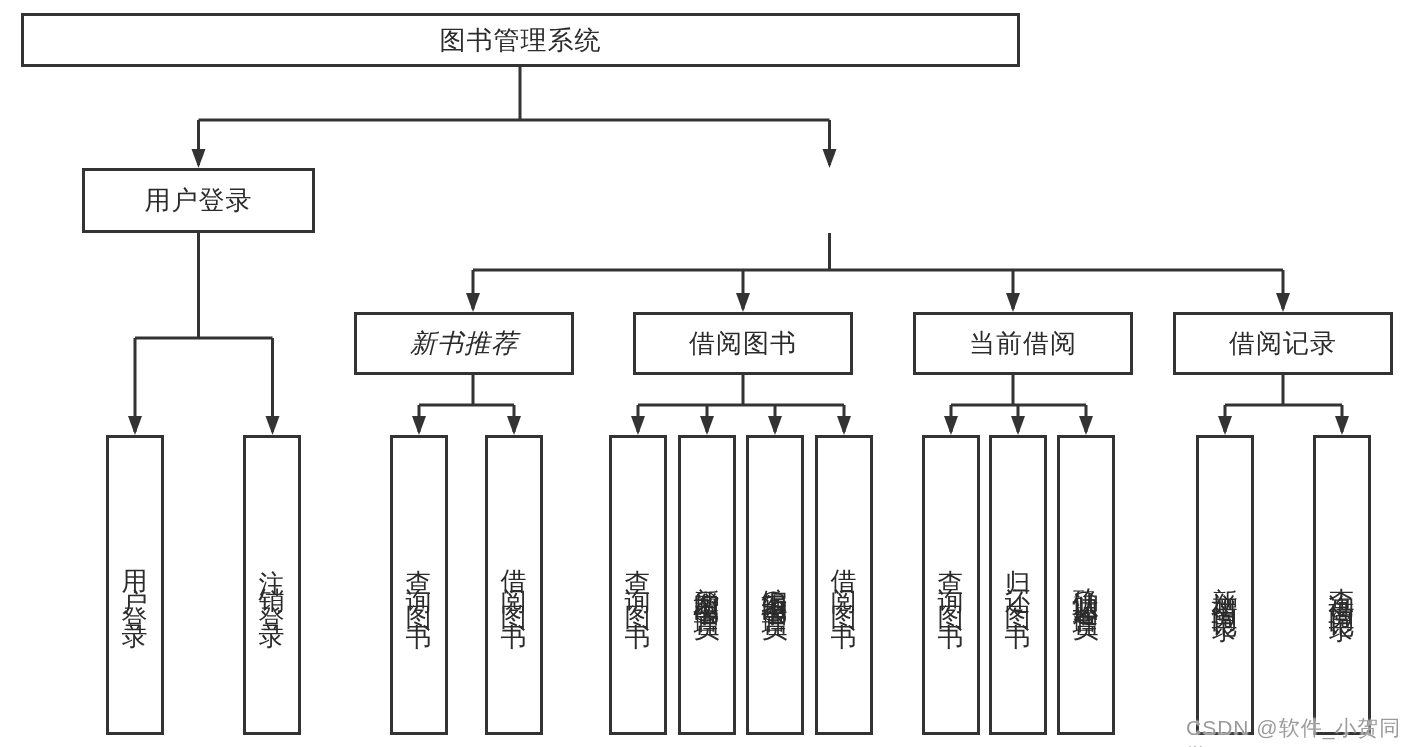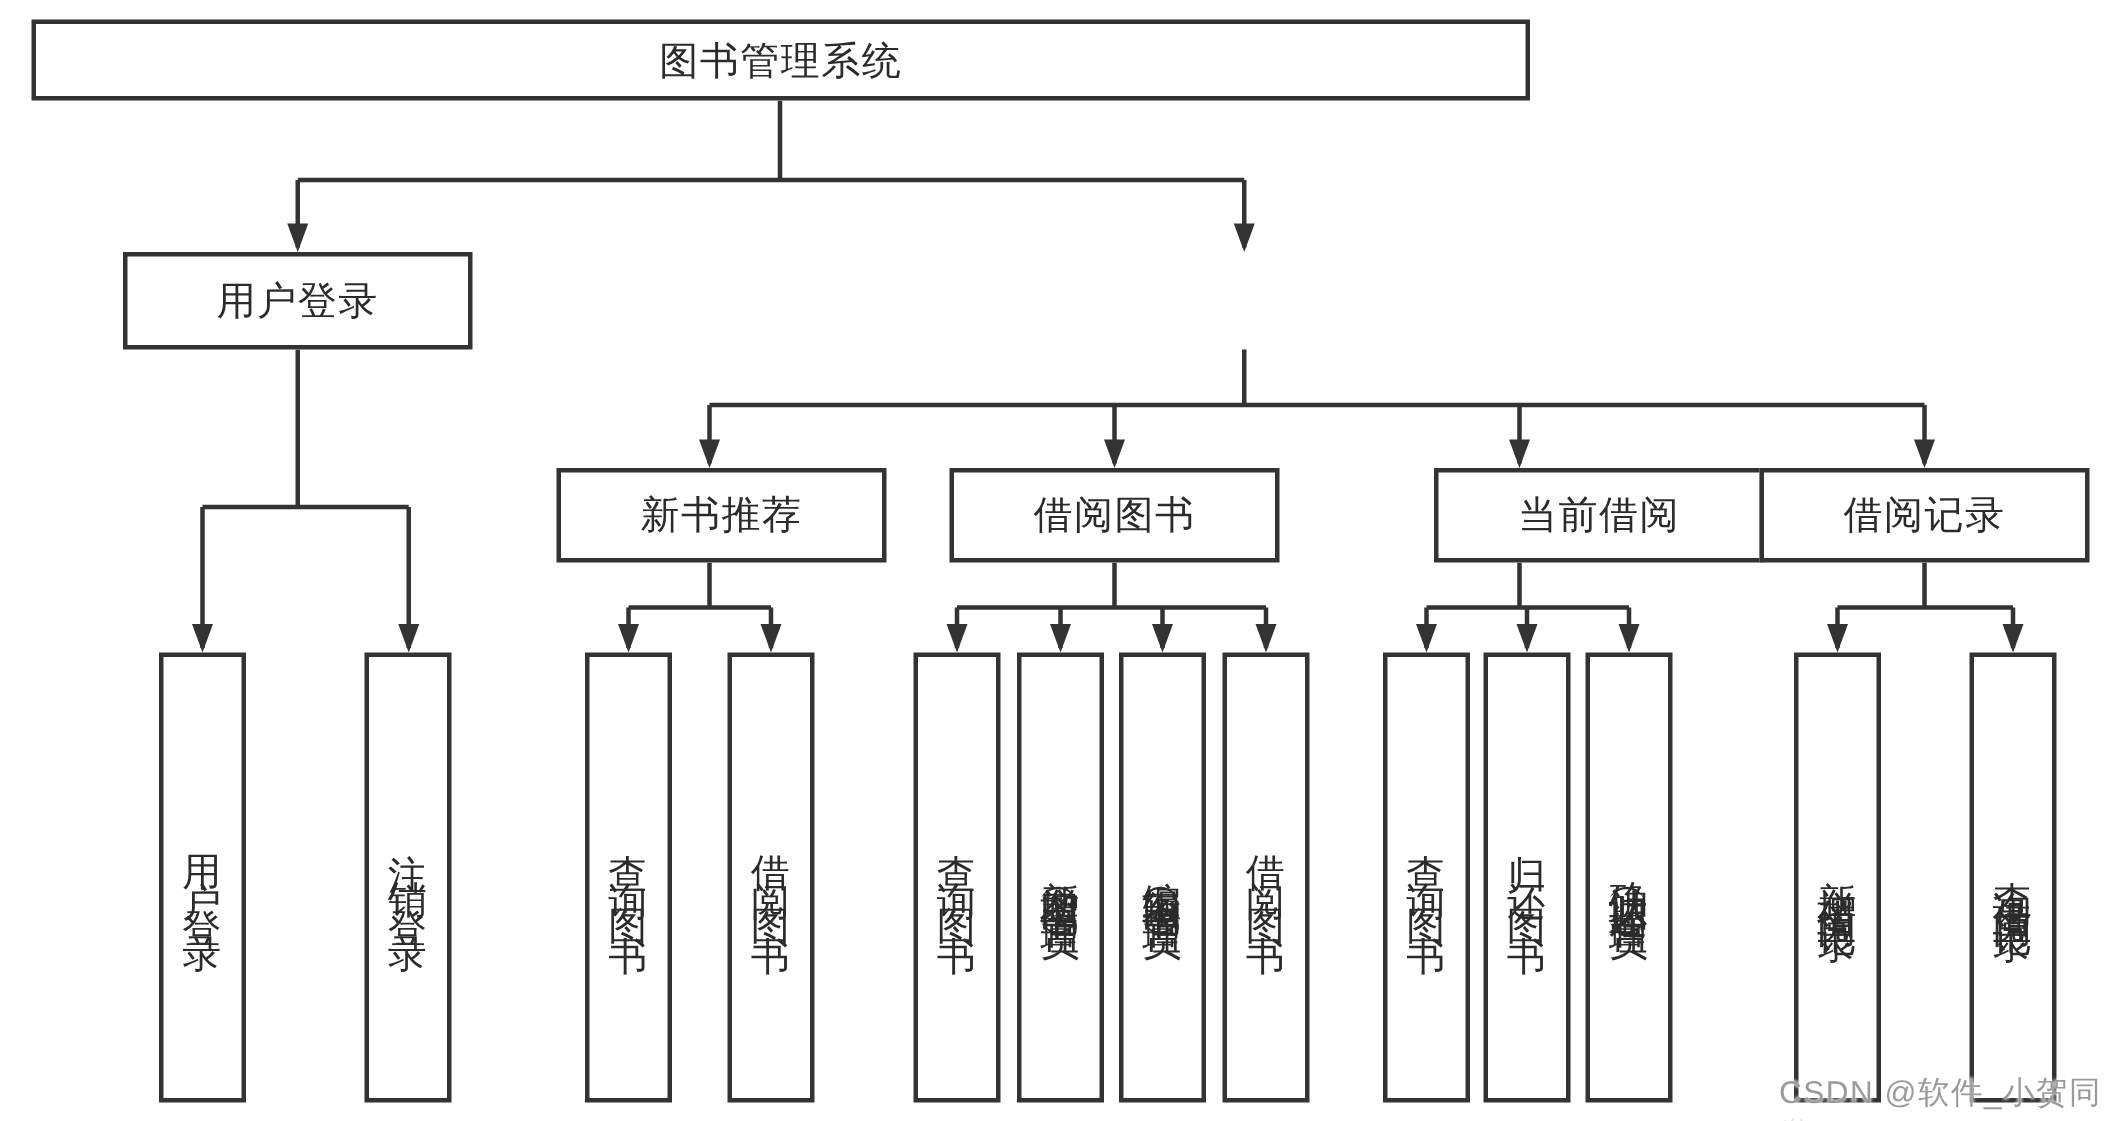--- a/index.html
+++ b/index.html
@@ -66,23 +66,23 @@
       <polygon points="1079,416 1093,416 1086,435"></polygon>
       <polygon points="1218,416 1232,416 1225,435"></polygon>
       <polygon points="1335,416 1349,416 1342,435"></polygon>
     </g>
   </svg>
 
   <div class="node hbox root">图书管理系统</div>
 
   <div class="node hbox l2a">用户登录</div>
 
-  <div class="node hbox l3" style="left:371px;">新书推荐</div>
+  <div class="node hbox l3" style="left:354px;font-style:italic;">新书推荐</div>
   <div class="node hbox l3" style="left:633px;">借阅图书</div>
-  <div class="node hbox l3" style="left:956px;">当前借阅</div>
+  <div class="node hbox l3" style="left:913px;">当前借阅</div>
   <div class="node hbox l3" style="left:1173px;">借阅记录</div>
 
   <div class="node vbox leaf" style="left: 106px; letter-spacing: 18px;">用户登录</div>
   <div class="node vbox leaf" style="left: 243px; letter-spacing: 18px;">注销登录</div>
 
   <div class="node vbox leaf" style="left: 390px; letter-spacing: 18px;">查询图书</div>
   <div class="node vbox leaf" style="left: 485px; letter-spacing: 18px;">借阅图书</div>
 
   <div class="node vbox leaf" style="left: 609px; letter-spacing: 18px;">查询图书</div>
   <div class="node vbox leaf" style="left: 678px; letter-spacing: 4px;">新增图书（管理员）</div>

